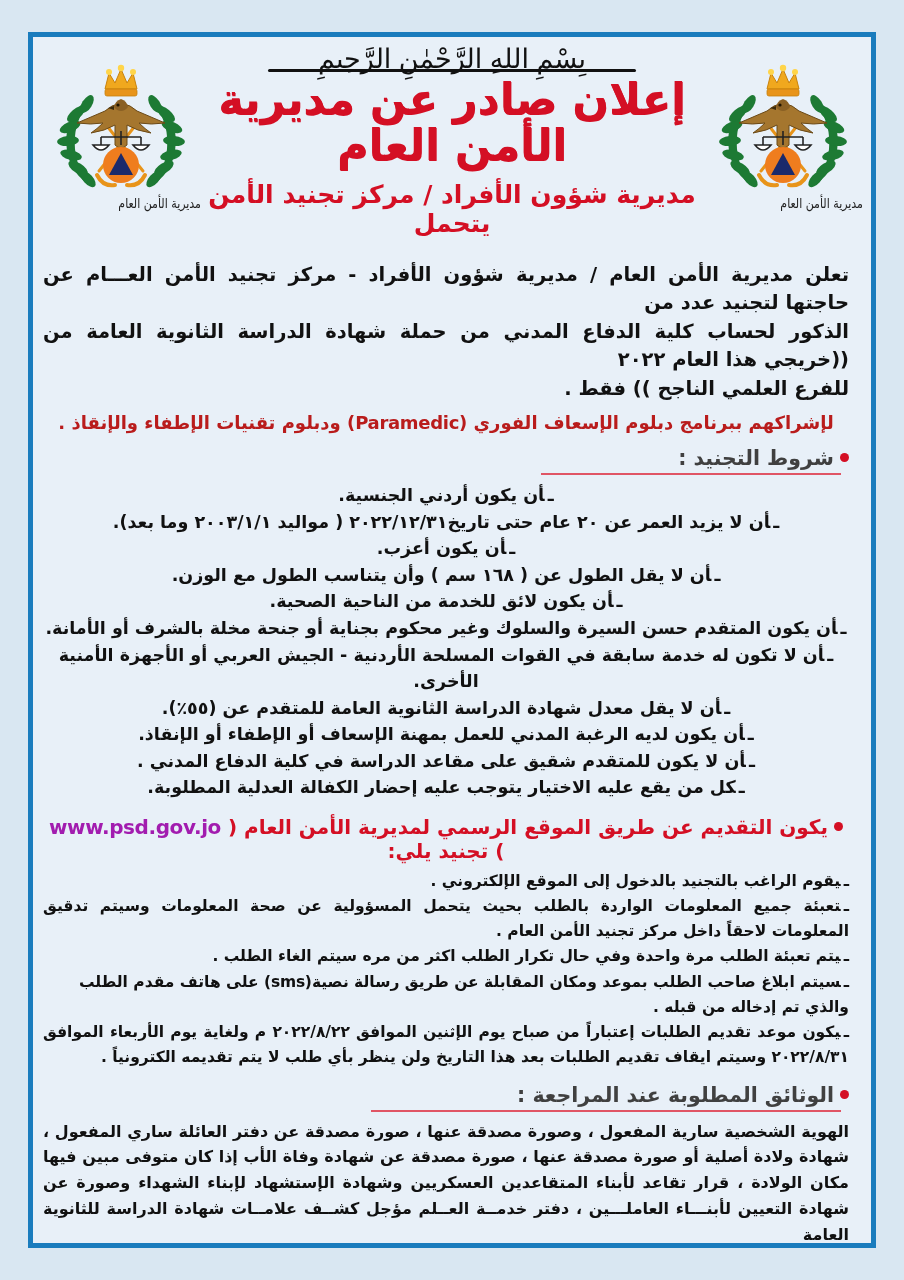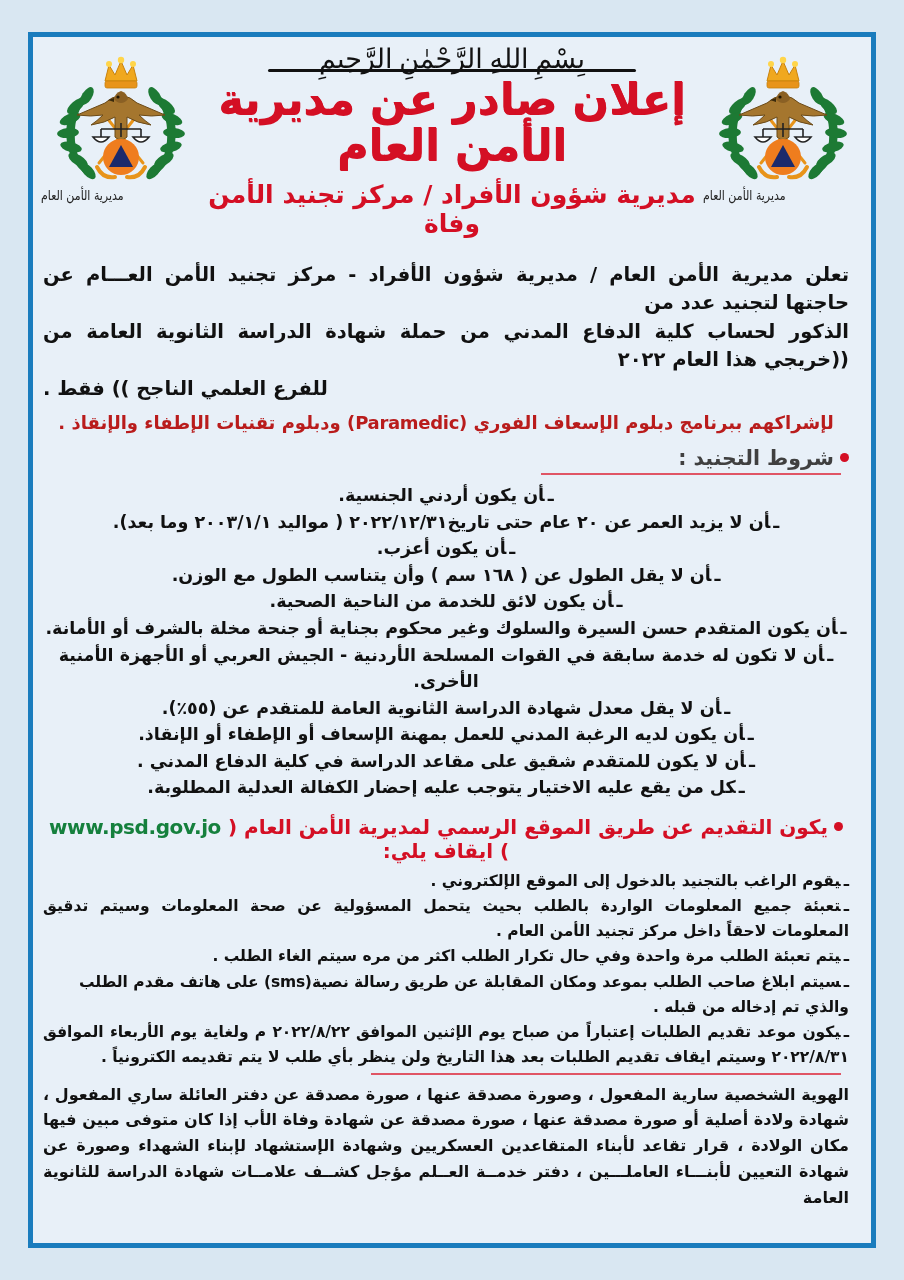--- a/index.html
+++ b/index.html
@@ -25,24 +25,24 @@
   }
 
   
   .header {
     position: relative;
     height: 218px;
   }
 
   .emblem {
     position: absolute;
-    top: 14px;
+    top: 22px;
     width: 160px;
     height: 172px;
-    text-align: left;
+    text-align: right;
   }
   .emblem.right { right: 8px; }
   .emblem.left  { left: 8px; }
 
   .emblem svg { display: block; margin: 0 auto; }
 
   .emblem-caption {
     margin-top: -2px;
     font-size: 11px;
     color: #222;
@@ -54,21 +54,21 @@
   .header-center {
     position: absolute;
     left: 170px; right: 170px;
     top: 8px;
     text-align: center;
   }
 
   .basmala {
     font-size: 27px;
     color: #111;
-    font-family: Liberation Serif, serif;
+    font-family: Liberation Sans, sans-serif;
     line-height: 1.1;
     margin-bottom: 1px;
     white-space: nowrap;
   }
   .basmala-rule {
     width: 74%;
     height: 3px;
     background: #111;
     margin: -7px auto 4px auto;
     border-radius: 2px;
@@ -98,21 +98,21 @@
 
   .intro {
     color: #111;
     font-size: 19.5px;
     font-weight: bold;
     line-height: 1.46;
     text-align: justify;
     letter-spacing: -0.4px;
   }
   .intro .ln { display: block; }
-  .intro .ln.c { text-align: left; }
+  .intro .ln.c { text-align: right; }
 
   .note-line {
     color: #b91c1c;
     font-size: 18px;
     font-weight: bold;
     text-align: center;
     margin-top: 9px;
     letter-spacing: -0.3px;
   }
 
@@ -161,21 +161,21 @@
   }
 
   .apply-head {
     color: #d40f24;
     font-size: 20px;
     font-weight: bold;
     text-align: center;
     margin-top: 14px;
     letter-spacing: -0.4px;
   }
-  .apply-head .url { color: #15803d; }
+  .apply-head .url { color: #a21caf; }
   .apply-head .bullet {
     display: inline-block;
     width: 9px; height: 9px;
     border-radius: 50%;
     background: #d40f24;
     margin-left: 6px;
     vertical-align: 3px;
   }
 
   ul.steps {
@@ -330,21 +330,21 @@
         <path d="M94 116 Q88 128 76 126" stroke="#e8941a" stroke-width="4" fill="none" stroke-linecap="round"></path>
       </svg>
       <div class="emblem-caption">مديرية الأمن العام</div>
     </div>
 
     <div class="header-center">
       <div class="basmala">بِسْمِ اللهِ الرَّحْمٰنِ الرَّحِيمِ</div>
       <div class="basmala-rule"></div>
       <div class="main-title">إعلان صادر عن مديرية</div>
       <div class="main-title">الأمن العام</div>
-      <div class="sub-title">مديرية شؤون الأفراد / مركز تجنيد الأمن وفاة</div>
+      <div class="sub-title">مديرية شؤون الأفراد / مركز تجنيد الأمن يتحمل</div>
     </div>
   </div>
 
   <div class="body-wrap">
 
     <div class="intro">
       <span class="ln">تعلن مديرية الأمن العام / مديرية شؤون الأفراد - مركز تجنيد  الأمن العـــام عن حاجتها لتجنيد عدد من</span>
       <span class="ln">الذكور لحساب كلية الدفاع المدني من حملة شهادة الدراسة الثانوية العامة من ((خريجي هذا العام ٢٠٢٢</span>
       <span class="ln c">للفرع العلمي الناجح )) فقط .</span>
     </div>
@@ -364,31 +364,34 @@
       <li><span class="dash">ـ</span><span>أن يكون لائق للخدمة من الناحية الصحية.</span></li>
       <li><span class="dash">ـ</span><span>أن يكون المتقدم حسن السيرة والسلوك وغير محكوم بجناية أو جنحة مخلة بالشرف أو الأمانة.</span></li>
       <li><span class="dash">ـ</span><span>أن لا تكون له خدمة سابقة في القوات المسلحة الأردنية - الجيش العربي أو الأجهزة الأمنية الأخرى.</span></li>
       <li><span class="dash">ـ</span><span>أن لا يقل معدل شهادة الدراسة الثانوية العامة للمتقدم عن (٥٥٪).</span></li>
       <li><span class="dash">ـ</span><span>أن يكون لديه الرغبة المدني للعمل بمهنة الإسعاف أو الإطفاء أو الإنقاذ.</span></li>
       <li><span class="dash">ـ</span><span>أن لا يكون للمتقدم شقيق على مقاعد الدراسة في كلية الدفاع المدني .</span></li>
       <li><span class="dash">ـ</span><span>كل من يقع عليه الاختيار يتوجب عليه إحضار الكفالة العدلية المطلوبة.</span></li>
     </ul>
 
     <div class="apply-head">
-      <span class="bullet"></span><span>يكون التقديم عن طريق الموقع الرسمي لمديرية الأمن العام ( </span><span class="url">www.psd.gov.jo</span><span> ) ايقاف يلي:</span>
+      <span class="bullet"></span><span>يكون التقديم عن طريق الموقع الرسمي لمديرية الأمن العام ( </span><span class="url">www.psd.gov.jo</span><span> ) تجنيد يلي:</span>
     </div>
 
     <ul class="steps">
       <li class="short"><span class="dash">ـ</span><span>يقوم الراغب بالتجنيد بالدخول إلى الموقع الإلكتروني .</span></li>
       <li><span class="dash">ـ</span><span>تعبئة جميع المعلومات الواردة بالطلب بحيث يتحمل المسؤولية عن صحة المعلومات وسيتم تدقيق المعلومات لاحقاً داخل مركز تجنيد الأمن العام .</span></li>
       <li class="short"><span class="dash">ـ</span><span>يتم تعبئة الطلب مرة واحدة وفي حال تكرار الطلب اكثر من مره سيتم الغاء الطلب .</span></li>
       <li class="short"><span class="dash">ـ</span><span>سيتم ابلاغ صاحب الطلب بموعد ومكان المقابلة عن طريق رسالة نصية(sms) على هاتف مقدم الطلب والذي تم إدخاله من قبله .</span></li>
       <li><span class="dash">ـ</span><span>يكون موعد تقديم الطلبات إعتباراً من صباح يوم الإثنين الموافق ٢٠٢٢/٨/٢٢ م ولغاية يوم الأربعاء الموافق ٢٠٢٢/٨/٣١ وسيتم ايقاف تقديم الطلبات بعد هذا التاريخ ولن ينظر بأي طلب لا يتم تقديمه الكترونياً .</span></li>
     </ul>
 
+    <div class="section-head">
+      <span class="bullet"></span><span>الوثائق المطلوبة عند المراجعة :</span>
+    </div>
     <div class="head-rule w-wide"></div>
 
     <div class="docs-body">
       <span>الهوية الشخصية سارية المفعول ، وصورة مصدقة عنها ، صورة مصدقة عن دفتر العائلة ساري المفعول ، شهادة  ولادة أصلية أو صورة مصدقة عنها ، صورة مصدقة عن شهادة وفاة الأب إذا كان متوفى مبين فيها مكان الولادة ، قرار تقاعد لأبناء المتقاعدين العسكريين وشهادة الإستشهاد لإبناء الشهداء وصورة عن شهادة التعيين لأبنـــاء العاملـــين ، دفتر خدمــة العــلم مؤجل كشــف علامــات شهادة الدراسة للثانوية العامة</span>
       
     </div>
 
   </div>
 </div>
 

